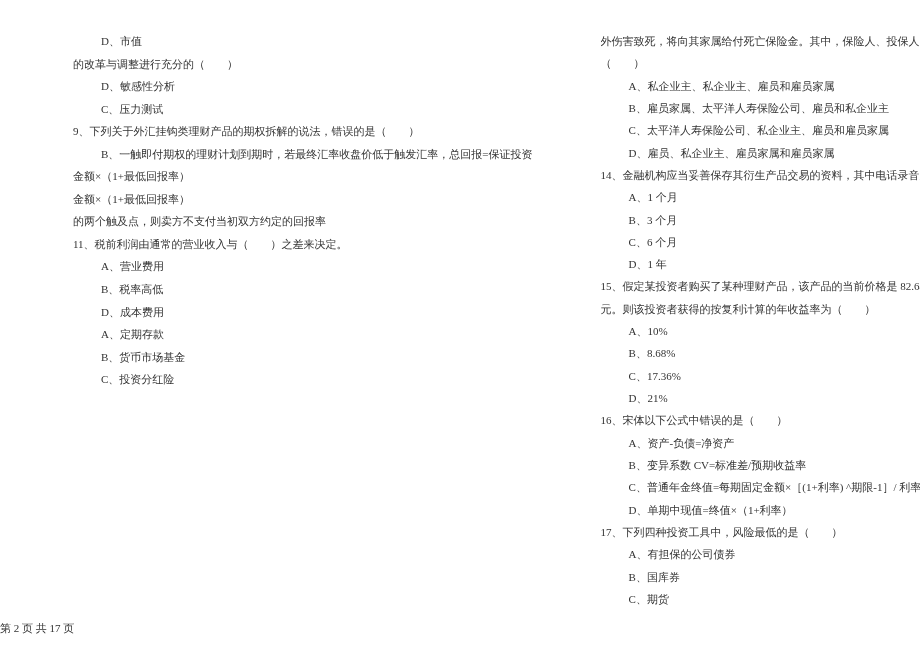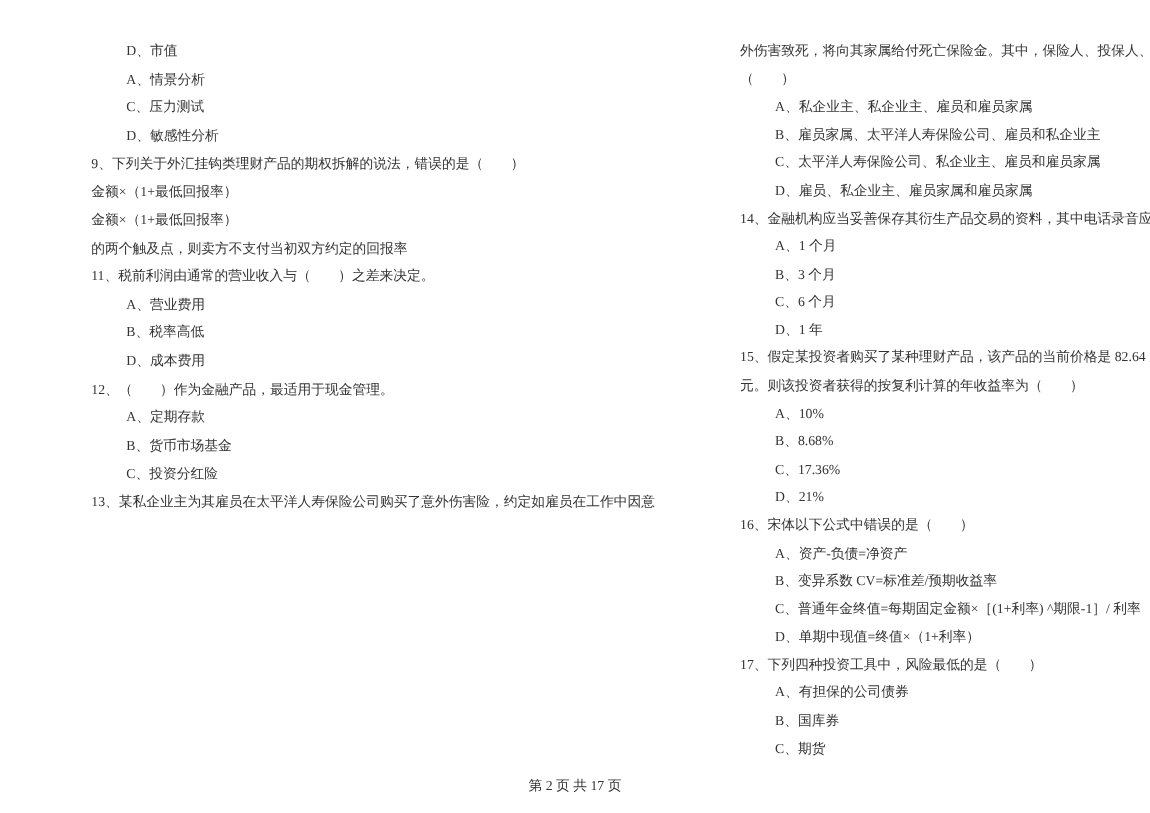--- a/index.html
+++ b/index.html
@@ -40,47 +40,46 @@
       overflow: hidden;
     }
     .indent-1 {
       padding-left: 28px;
     }
     .footer {
       position: absolute;
       bottom: 14px;
       left: 0;
       right: 0;
-      text-align: center;
+      text-align: left;
       font-size: 11px;
       color: #333;
     }
   </style>
 </head>
 <body>
 
 <div class="page">
   <div class="column column-left" id="left-col">
       <div class="line indent-1">D、市值</div>
-      <div class="line indent-1">A、情景分析</div>
+      <div class="line">的改革与调整进行充分的（　　）</div>
+      <div class="line indent-1">D、敏感性分析</div>
       <div class="line indent-1">C、压力测试</div>
-      <div class="line indent-1">D、敏感性分析</div>
       <div class="line">9、下列关于外汇挂钩类理财产品的期权拆解的说法，错误的是（　　）</div>
+      <div class="line indent-1">B、一触即付期权的理财计划到期时，若最终汇率收盘价低于触发汇率，总回报=保证投资</div>
       <div class="line">金额×（1+最低回报率）</div>
       <div class="line">金额×（1+最低回报率）</div>
       <div class="line">的两个触及点，则卖方不支付当初双方约定的回报率</div>
       <div class="line">11、税前利润由通常的营业收入与（　　）之差来决定。</div>
       <div class="line indent-1">A、营业费用</div>
       <div class="line indent-1">B、税率高低</div>
       <div class="line indent-1">D、成本费用</div>
-      <div class="line">12、（　　）作为金融产品，最适用于现金管理。</div>
       <div class="line indent-1">A、定期存款</div>
       <div class="line indent-1">B、货币市场基金</div>
       <div class="line indent-1">C、投资分红险</div>
-      <div class="line">13、某私企业主为其雇员在太平洋人寿保险公司购买了意外伤害险，约定如雇员在工作中因意</div>
     </div>
   <div class="column column-right" id="right-col">
       <div class="line">外伤害致死，将向其家属给付死亡保险金。其中，保险人、投保人、被保险人和受益人依次为</div>
       <div class="line">（　　）</div>
       <div class="line indent-1">A、私企业主、私企业主、雇员和雇员家属</div>
       <div class="line indent-1">B、雇员家属、太平洋人寿保险公司、雇员和私企业主</div>
       <div class="line indent-1">C、太平洋人寿保险公司、私企业主、雇员和雇员家属</div>
       <div class="line indent-1">D、雇员、私企业主、雇员家属和雇员家属</div>
       <div class="line">14、金融机构应当妥善保存其衍生产品交易的资料，其中电话录音应保存（　　）以上。</div>
       <div class="line indent-1">A、1 个月</div>

